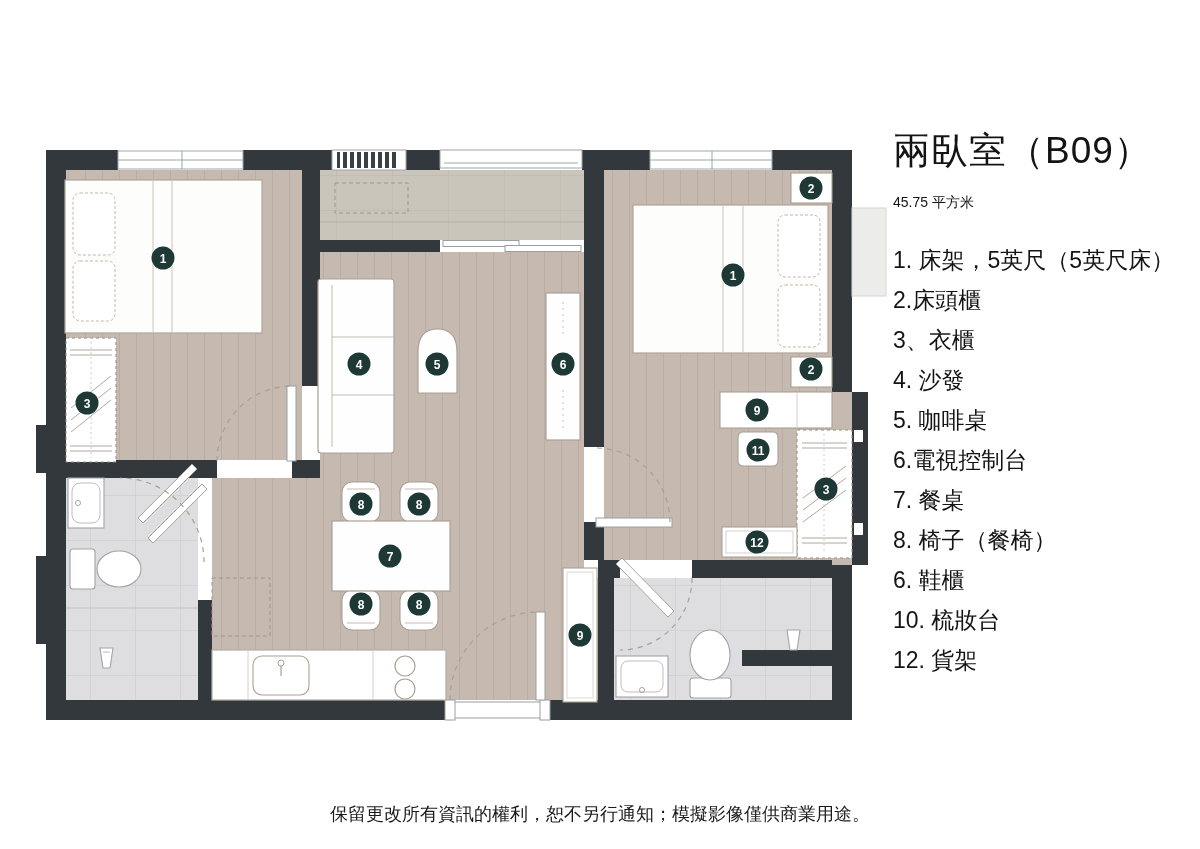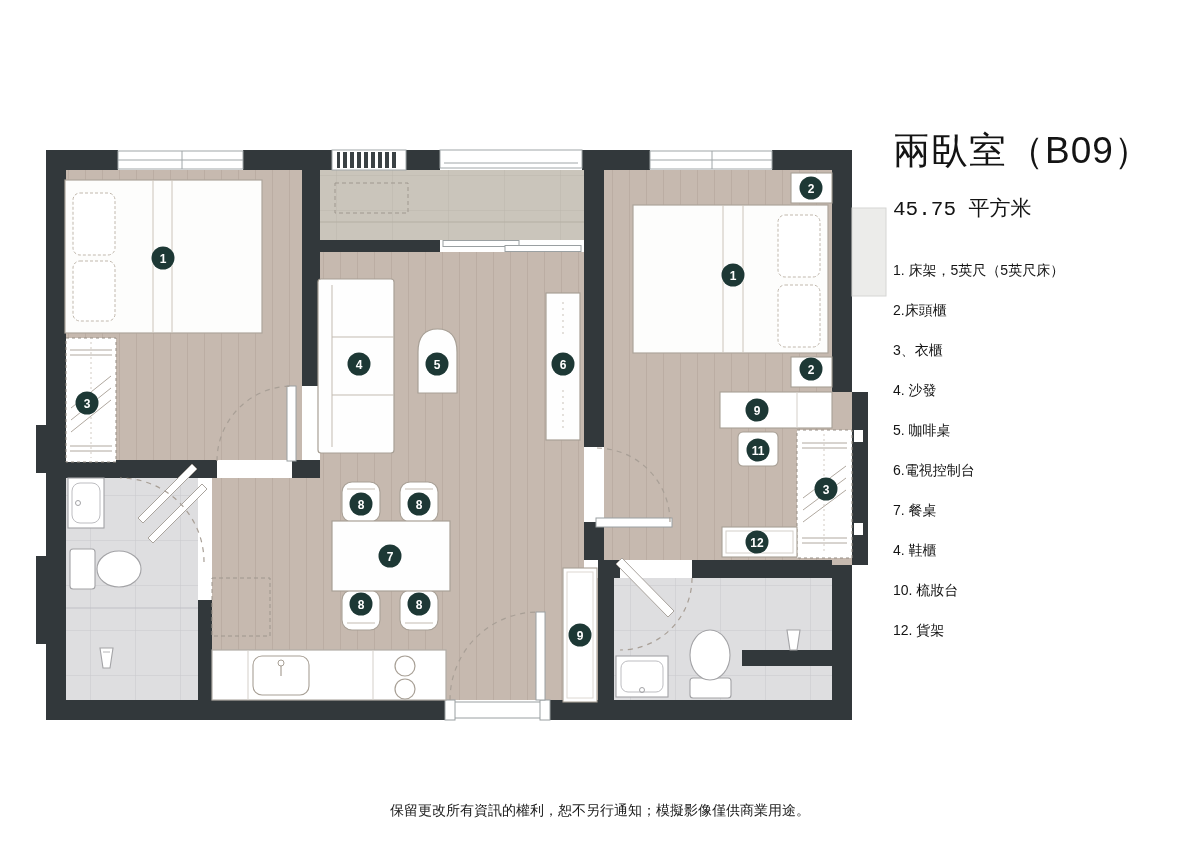--- a/index.html
+++ b/index.html
@@ -6,25 +6,25 @@
   body{width:1200px;height:849px;position:relative;overflow:hidden;
        font-family:"Liberation Sans","DejaVu Sans",sans-serif;color:#141414;}
   #plan-svg{position:absolute;left:0;top:0;}
   .marker{position:absolute;width:23px;height:23px;border-radius:50%;
           background:#1d3835;color:#fff;font-size:12px;font-weight:bold;
           display:flex;align-items:center;justify-content:center;
           transform:translate(-50%,-50%);letter-spacing:0;line-height:1;
           box-shadow:0 0 0 1px rgba(255,255,255,.35);}
   .legend{position:absolute;left:893px;top:126px;width:300px;}
   .legend-title{font-size:37px;font-weight:400;letter-spacing:1px;}
-  .legend-area{font-size:21px;margin-top:18px;font-family:Liberation Mono, monospace;}
+  .legend-area{font-size:14px;margin-top:18px;}
   .legend-items{margin-top:28px;}
-  .legend-item{font-size:14px;height:40px;line-height:40px;white-space:nowrap;}
+  .legend-item{font-size:23px;height:40px;line-height:40px;white-space:nowrap;}
   .disclaimer{position:absolute;left:0;top:802px;width:1200px;text-align:center;
-              font-size:14px;color:#1a1a1a;}
+              font-size:18px;color:#1a1a1a;}
 </style>
 </head>
 <body>
 
 <svg id="plan-svg" width="1200" height="849" viewBox="0 0 1200 849">
   <defs>
     <pattern id="planks" width="17" height="40" patternUnits="userSpaceOnUse">
       <path d="M0.5,0 V40" stroke="#b2a498" stroke-width="1" opacity="0.55"></path>
     </pattern>
     <pattern id="tiles" width="45" height="45" patternUnits="userSpaceOnUse">
@@ -297,19 +297,20 @@
   <div class="legend-title">兩臥室（B09）</div>
   <div class="legend-area">45.75 平方米</div>
   <div class="legend-items">
     <div class="legend-item">1. 床架，5英尺（5英尺床）</div>
     <div class="legend-item">2.床頭櫃</div>
     <div class="legend-item">3、衣櫃</div>
     <div class="legend-item">4. 沙發</div>
     <div class="legend-item">5. 咖啡桌</div>
     <div class="legend-item">6.電視控制台</div>
     <div class="legend-item">7. 餐桌</div>
-    <div class="legend-item">4. 鞋櫃</div>
+    <div class="legend-item">8. 椅子（餐椅）</div>
+    <div class="legend-item">6. 鞋櫃</div>
     <div class="legend-item">10. 梳妝台</div>
     <div class="legend-item">12. 貨架</div>
   </div>
 </div>
 
 <div class="disclaimer">保留更改所有資訊的權利，恕不另行通知；模擬影像僅供商業用途。</div>
 
 </body></html>

